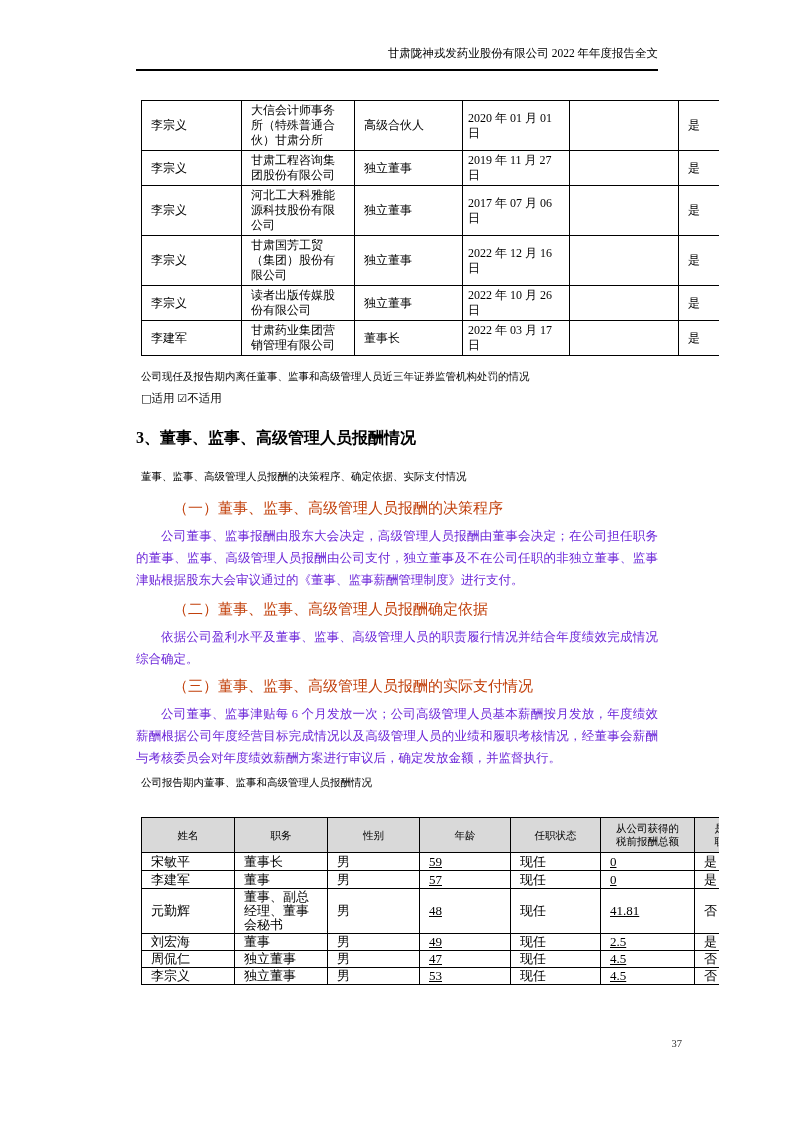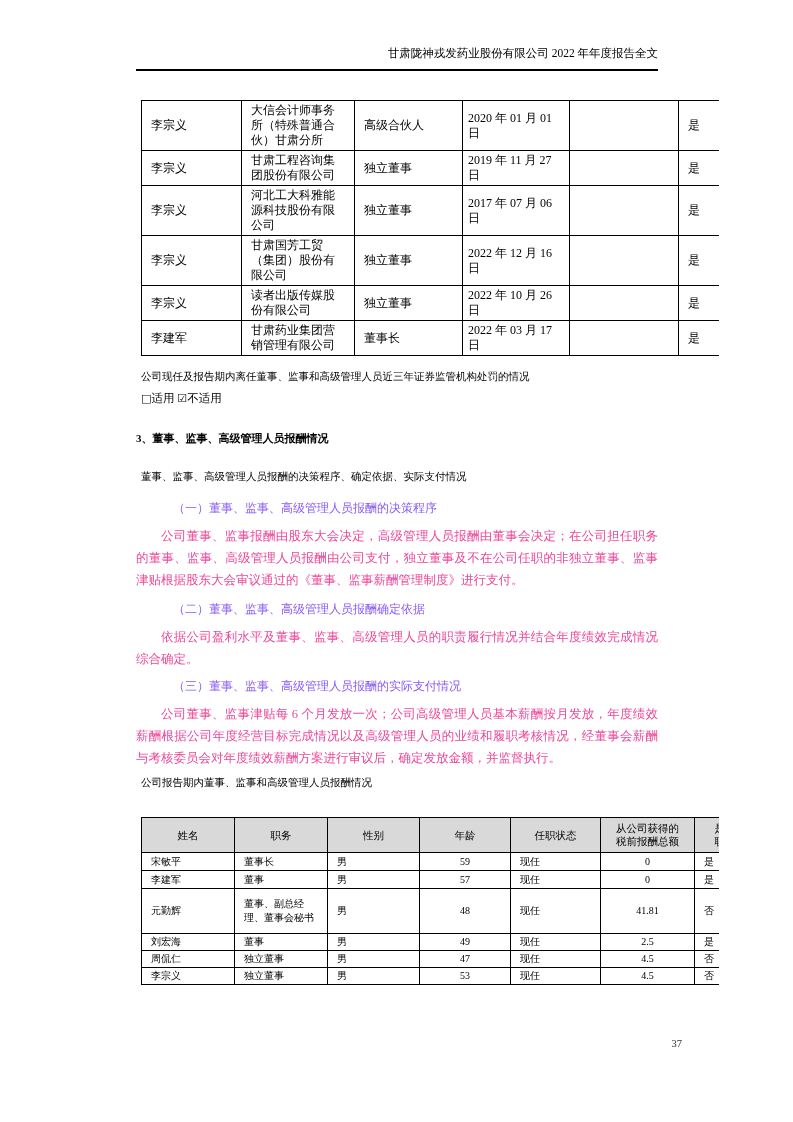--- a/index.html
+++ b/index.html
@@ -32,34 +32,34 @@
   .t1 td { font-size:12px; line-height:15px; padding:2px 9px; vertical-align:middle; text-align:left; }
   .t1 td.date { padding:2px 5px; }
   .t1 .shaded { background:#d9d9d9; }
   .h22{height:22px} .h32{height:32px} .h38{height:38px} .h44{height:44px}
   
   .t2 { margin-top:2px; }
   .t2 th {
     background:#d9d9d9; font-size:10.5px; line-height:13px;
     text-align:center; vertical-align:middle; height:35px; padding:2px 4px;
   }
-  .t2 td { font-size:10px; line-height:14px; padding:1px 9px; vertical-align:middle; text-align:left; }
-  .t2 td.num { text-align:center; }
+  .t2 td { font-size:13px; line-height:14px; padding:1px 9px; vertical-align:middle; text-align:left; }
+  .t2 td.num { text-align:left;text-decoration:underline; }
   .r18{height:18px} .r17{height:17px} .r45{height:45px}
   
   .small-line { font-size:10.5px; line-height:15px; color:#000; margin-left:5px; }
   .line1 { margin-top:13px; }
   .checkbox-line { margin-top:7px; font-size:11.5px; }
   .checkbox-line .box { font-family:"DejaVu Sans",sans-serif; font-size:11px; }
-  .sec-heading { margin-top:23px; font-size:11px; font-weight:bold; line-height:18px; color:#000; }
+  .sec-heading { margin-top:23px; font-size:16px; font-weight:bold; line-height:18px; color:#000; }
   .intro { margin-top:22px; }
-  .sub-title { margin-top:16px; font-size:12px; line-height:17px; padding-left:37px; color:#8b5cf6; }
+  .sub-title { margin-top:16px; font-size:15px; line-height:17px; padding-left:37px; color:#c2410c; }
   .sub2 { margin-top:10px; } .sub3 { margin-top:8px; }
   .para {
-    font-size:12.5px; line-height:22px; color:#ec4899;
+    font-size:12.5px; line-height:22px; color:#6d28d9;
     text-indent:2em; text-align:justify; margin-top:8px;
   }
   .caption { margin-top:6px; }
   .unit-line { margin-top:10px; font-size:10.5px; line-height:15px; text-align:right; width:661px; }
   .page-num { position:absolute; top:1038px; right:37px; font-size:10.5px; color:#333; }
 </style>
 </head>
 <body>
 
 <div class="page">

